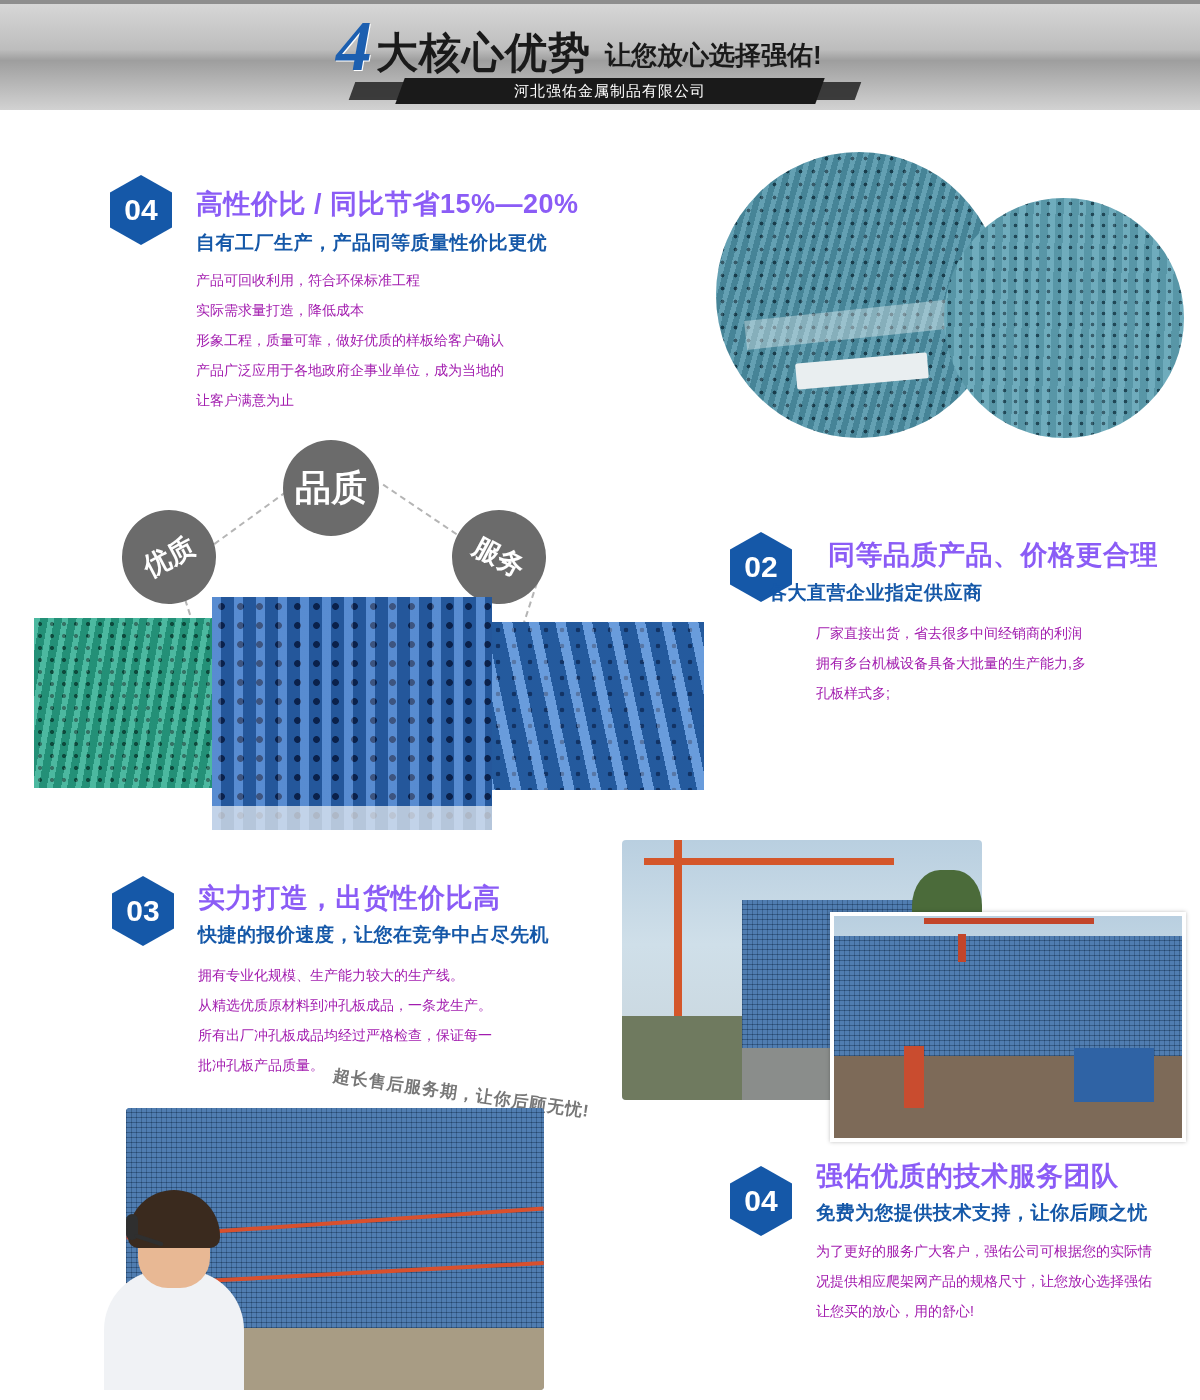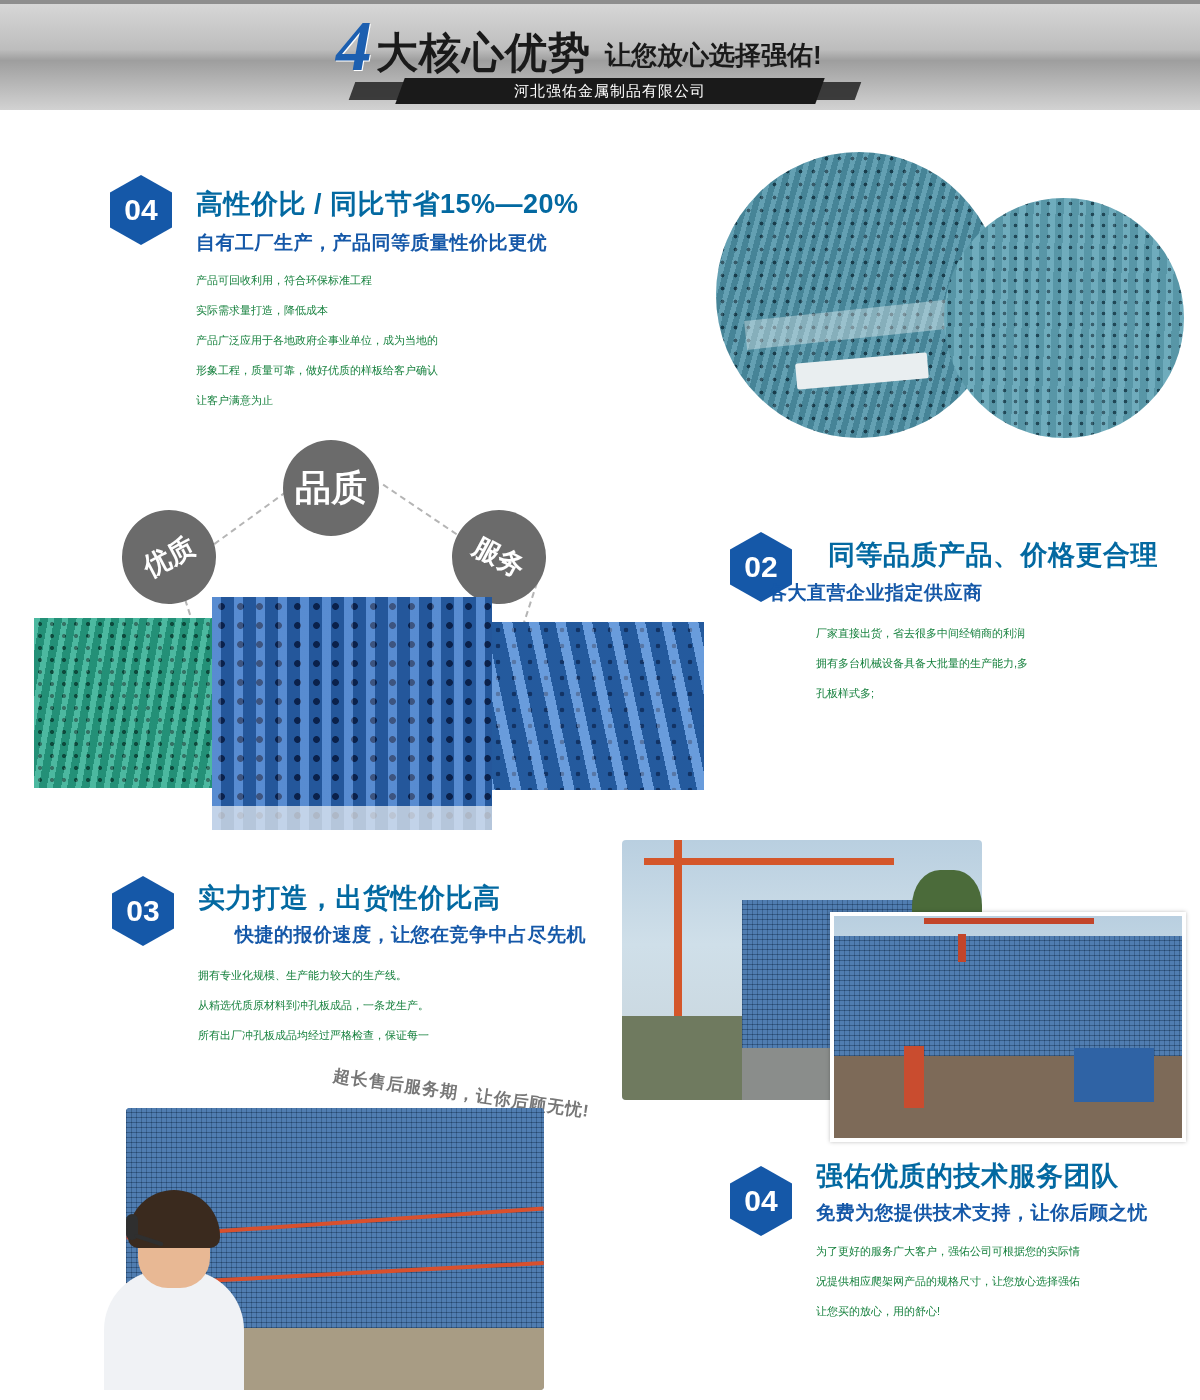--- a/index.html
+++ b/index.html
@@ -120,36 +120,36 @@
     font-weight: bold;
     display: flex;
     align-items: center;
     justify-content: center;
     font-family: "Liberation Sans", sans-serif;
   }
   .h-main {
     position: absolute;
     font-size: 27px;
     font-weight: bold;
-    color: #0369a1;
+    color: #8b5cf6;
     letter-spacing: .5px;
     white-space: nowrap;
   }
   .h-sub {
     position: absolute;
     font-size: 19px;
     font-weight: bold;
     color: #1558a8;
     letter-spacing: .5px;
     white-space: nowrap;
   }
   .body-text {
     position: absolute;
-    font-size: 11px;
-    color: #15803d;
+    font-size: 14px;
+    color: #a21caf;
     line-height: 30px;
   }
   .body-text div { white-space: nowrap; }
 
   
   .circle {
     position: absolute;
     border-radius: 50%;
     overflow: hidden;
   }
@@ -259,22 +259,22 @@
     <div class="ribbon-text">河北强佑金属制品有限公司</div>
   </div>
 </div>
 
 <div class="badge" style="left:110px; top:175px;">04</div>
 <div class="h-main" style="left:196px; top:186px;">高性价比 / 同比节省15%—20%</div>
 <div class="h-sub" style="left:196px; top:230px;">自有工厂生产，产品同等质量性价比更优</div>
 <div class="body-text" style="left:196px; top:265px;">
   <div>产品可回收利用，符合环保标准工程</div>
   <div>实际需求量打造，降低成本</div>
+  <div>形象工程，质量可靠，做好优质的样板给客户确认</div>
   <div>产品广泛应用于各地政府企事业单位，成为当地的</div>
-  <div>形象工程，质量可靠，做好优质的样板给客户确认</div>
   <div>让客户满意为止</div>
 </div>
 
 <div class="circle" style="left:716px; top:152px; width:286px; height:286px;">
   <div class="tex-teal"></div>
   <div style="position:absolute; left:10%; top:55%; width:80%; height:10%; background:rgba(255,255,255,.35); transform:rotate(-6deg);"></div>
   <div style="position:absolute; left:28%; top:72%; width:46%; height:9%; background:#e9eef0; transform:rotate(-5deg); border-radius:2px;"></div>
 </div>
 <div class="circle" style="left:944px; top:198px; width:240px; height:240px;">
   <div class="tex-teal2"></div>
@@ -305,25 +305,26 @@
 <div class="h-main" style="left:816px; top:537px;margin-left:12px;">同等品质产品、价格更合理</div>
 <div class="h-sub" style="left:768px; top:580px;">各大直营企业指定供应商</div>
 <div class="body-text" style="left:816px; top:618px;">
   <div>厂家直接出货，省去很多中间经销商的利润</div>
   <div>拥有多台机械设备具备大批量的生产能力,多</div>
   <div>孔板样式多;</div>
 </div>
 
 <div class="badge" style="left:112px; top:876px;">03</div>
 <div class="h-main" style="left:198px; top:880px;">实力打造，出货性价比高</div>
-<div class="h-sub" style="left:198px; top:922px;margin-left:37px;">快捷的报价速度，让您在竞争中占尽先机</div>
+<div class="h-sub" style="left:198px; top:922px;">快捷的报价速度，让您在竞争中占尽先机</div>
 <div class="body-text" style="left:198px; top:960px;">
   <div>拥有专业化规模、生产能力较大的生产线。</div>
   <div>从精选优质原材料到冲孔板成品，一条龙生产。</div>
   <div>所有出厂冲孔板成品均经过严格检查，保证每一</div>
+  <div>批冲孔板产品质量。</div>
 </div>
 
 <div class="photo" style="left:622px; top:840px; width:360px; height:260px; border-radius:4px;">
   <div class="site-sky"></div>
   <div style="position:absolute; left:52px; top:0; width:8px; height:210px; background:#d4562a;"></div>
   <div style="position:absolute; left:22px; top:18px; width:250px; height:7px; background:#d4562a;"></div>
   <div style="position:absolute; left:120px; top:60px; width:230px; height:150px; background:#2a5f8f; opacity:.85;"></div>
   <div style="position:absolute; left:120px; top:60px; width:230px; height:150px;">
     <div class="tex-mesh-blue"></div>
   </div>

